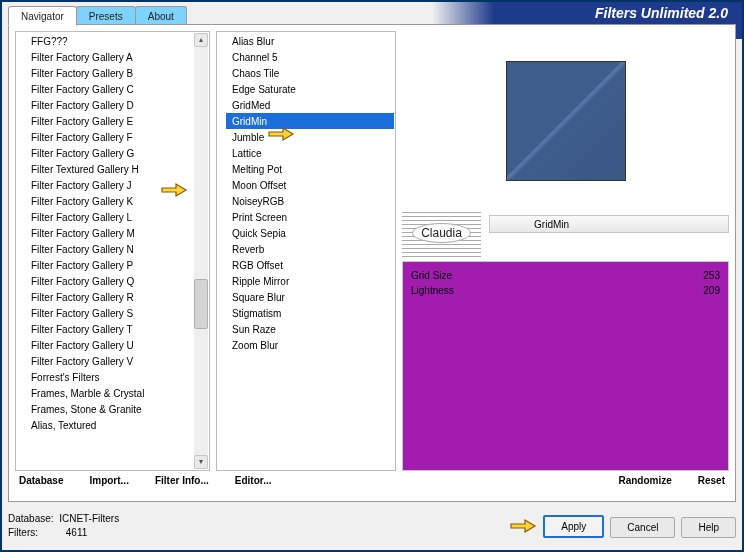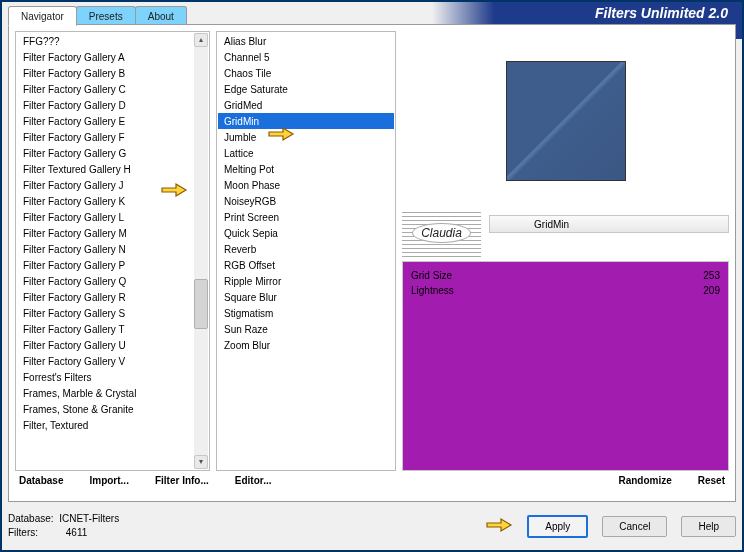--- a/index.html
+++ b/index.html
@@ -51,39 +51,39 @@
   }
 
   .col-left   { width: 195px; }
   .col-center { width: 180px; }
   .col-right  { flex: 1; display: flex; flex-direction: column; gap: 4px; }
 
   .list-item {
     padding: 2.5px 6px; white-space: nowrap; position: relative;
   }
   .list-item.selected { background: #1a6fdc; color: #fff; }
-  .list-contents { position: absolute; top: 1px; left: 1px; right: 16px; bottom: 1px; overflow: hidden; }
+  .list-contents { position: absolute; top: 1px; left: 1px; right: 16px; bottom: 1px; overflow: hidden; padding-left: 8px; }
 
   .hand {
     position: absolute; width: 28px; height: 22px;
   }
   .hand svg { width: 28px; height: 22px; }
 
   .preview-box {
     align-self: center; margin-top: 30px;
     width: 120px; height: 120px;
     background: linear-gradient(135deg, #3e5d8c 0%, #3e5d8c 48%, #587aab 49%, #3e5d8c 52%, #3b5784 100%);
     border: 1px solid #333;
   }
 
   .watermark {
     align-self: flex-start; margin-top: 18px;
     width: 108px; height: 48px; position: relative;
     display:flex;align-items:center;justify-content:center;
-    font-style: italic; font-family: Georgia, serif; font-size: 12px; color:#222;
+    font-family: Georgia, serif; font-size: 12px; color:#222;
   }
   .filtname-bar {
     height: 18px; width: 100%; border: 1px solid #c7c7c7;
     font-size: 10px; display: flex; align-items: center;
     background: linear-gradient(#fafafa,#e8e8e8);
   }
   .filtname-bar span { padding-left: 44px; }
 
   .param-area {
     flex: 1; border: 1px solid #c7c7c7; font-size: 10px; padding: 6px 8px;
@@ -96,21 +96,21 @@
     display: flex; justify-content: space-between; font-size: 10px;
   }
   .link-group { display: flex; gap: 26px; }
   .link-btn { font-weight: bold; color: #000; cursor: default; }
 
   .statusbar {
     position: absolute; left: 6px; right: 6px; bottom: 4px; height: 40px;
     display: flex; align-items: center; font-size: 10px;
   }
   .status-text { flex: 1; line-height: 14px; }
-  .btn-row { display: flex; gap: 14px; align-items: center; }
+  .btn-row { display: flex; gap: 6px; align-items: flex-end; }
   .btn {
     font-size: 10px; padding: 4px 16px; background: #e9e9e9;
     border: 1px solid #a8a8a8; border-radius: 2px; cursor: default;
   }
   .btn.primary { border: 2px solid #1a6fdc; background: #f3f3f3; }
 
   .wm-stripes {
     position:absolute;inset:0;
     background: repeating-linear-gradient(0deg,#555 0 1px, transparent 1px 4px);
     opacity:.5;
@@ -155,21 +155,21 @@
           <div class="list-item">Filter Factory Gallery P</div>
           <div class="list-item">Filter Factory Gallery Q</div>
           <div class="list-item">Filter Factory Gallery R</div>
           <div class="list-item">Filter Factory Gallery S</div>
           <div class="list-item">Filter Factory Gallery T</div>
           <div class="list-item">Filter Factory Gallery U</div>
           <div class="list-item">Filter Factory Gallery V</div>
           <div class="list-item">Forrest's Filters</div>
           <div class="list-item">Frames, Marble &amp; Crystal</div>
           <div class="list-item">Frames, Stone &amp; Granite</div>
-          <div class="list-item">Filter, Textured</div>
+          <div class="list-item">Alias, Textured</div>
         </div>
       <div class="scroll-track">
         <div class="scroll-arrow sa-up">▴</div>
         <div class="scroll-thumb" style="top:246px;height:50px"></div>
         <div class="scroll-arrow sa-dn">▾</div>
       </div>
 
       <div class="hand" style="top:148px;left:144px">
         <svg viewBox="0 0 28 22">
             <path d="M26 10 l-10 -6 v4 h-14 v4 h14 v4 z" fill="#ffd43b" stroke="#8a5a00" stroke-width="1.2"></path>
@@ -181,21 +181,21 @@
       <div class="list-contents" id="flt-list" style="right:1px">
           <div class="list-item">Alias Blur</div>
           <div class="list-item">Channel 5</div>
           <div class="list-item">Chaos Tile</div>
           <div class="list-item">Edge Saturate</div>
           <div class="list-item">GridMed</div>
           <div class="list-item selected">GridMin</div>
           <div class="list-item">Jumble</div>
           <div class="list-item">Lattice</div>
           <div class="list-item">Melting Pot</div>
-          <div class="list-item">Moon Phase</div>
+          <div class="list-item">Moon Offset</div>
           <div class="list-item">NoiseyRGB</div>
           <div class="list-item">Print Screen</div>
           <div class="list-item">Quick Sepia</div>
           <div class="list-item">Reverb</div>
           <div class="list-item">RGB Offset</div>
           <div class="list-item">Ripple Mirror</div>
           <div class="list-item">Square Blur</div>
           <div class="list-item">Stigmatism</div>
           <div class="list-item">Sun Raze</div>
           <div class="list-item">Zoom Blur</div>

